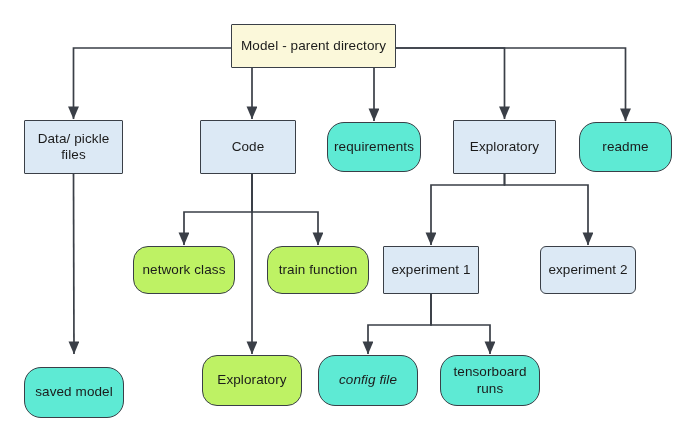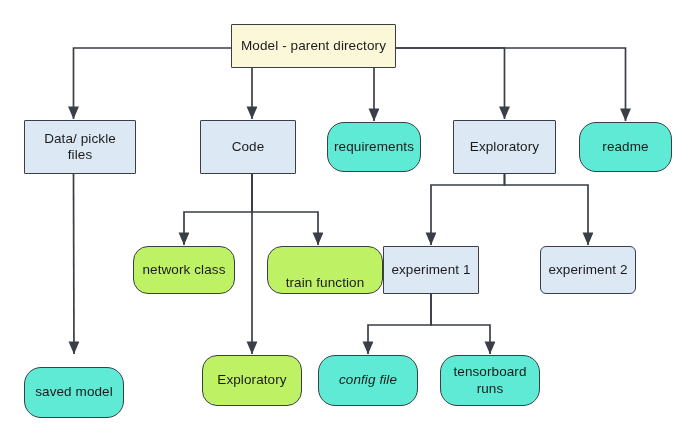--- a/index.html
+++ b/index.html
@@ -79,40 +79,40 @@
         <path d="M504.5 174 L504.5 185 L588 185 L588 245" marker-end="url(#arrowhead)"></path>
         <path d="M431 294 L431 325 L368 325 L368 354" marker-end="url(#arrowhead)"></path>
         <path d="M431 294 L431 325 L490 325 L490 354" marker-end="url(#arrowhead)"></path>
       </g>
   </svg>
 
   <div id="node-layer">
       <div class="node shape-rect fill-cream" style="left: 231px; top: 24px; width: 165px; height: 44px;">
         <span class="node-label">Model - parent directory</span>
       </div>
-      <div class="node shape-rect fill-blue" style="left: 24px; top: 120px; width: 112px; height: 54px;">
+      <div class="node shape-rect fill-blue" style="left: 24px; top: 120px; width: 99px; height: 54px;">
         <span class="node-label">Data/ pickle
 files</span>
       </div>
       <div class="node shape-rect fill-blue" style="left: 200px; top: 120px; width: 96px; height: 54px; align-items: center;">
         <span class="node-label">Code</span>
       </div>
       <div class="node shape-pill fill-green" style="left: 327px; top: 122px; width: 94px; height: 50px;">
         <span class="node-label">requirements</span>
       </div>
       <div class="node shape-rect fill-blue" style="left: 453px; top: 120px; width: 103px; height: 54px; text-align: right;">
         <span class="node-label">Exploratory</span>
       </div>
       <div class="node shape-pill fill-green" style="left: 579px; top: 122px; width: 93px; height: 50px;">
         <span class="node-label">readme</span>
       </div>
       <div class="node shape-pill fill-pink" style="left: 133px; top: 246px; width: 102px; height: 48px;">
         <span class="node-label">network class</span>
       </div>
-      <div class="node shape-pill fill-pink" style="left: 267px; top: 246px; width: 116px; height: 48px; align-items: flex-end;">
+      <div class="node shape-pill fill-pink" style="left: 267px; top: 246px; width: 102px; height: 48px;">
         <span class="node-label">train function</span>
       </div>
       <div class="node shape-rect fill-blue" style="left: 383px; top: 246px; width: 96px; height: 48px;">
         <span class="node-label">experiment 1</span>
       </div>
       <div class="node shape-rect fill-blue" style="left: 540px; top: 246px; width: 96px; height: 48px; border-radius: 6px;">
         <span class="node-label">experiment 2</span>
       </div>
       <div class="node shape-pill fill-green" style="left: 24px; top: 355px; width: 100px; height: 51px; margin-top: 12px;">
         <span class="node-label">saved model</span>

